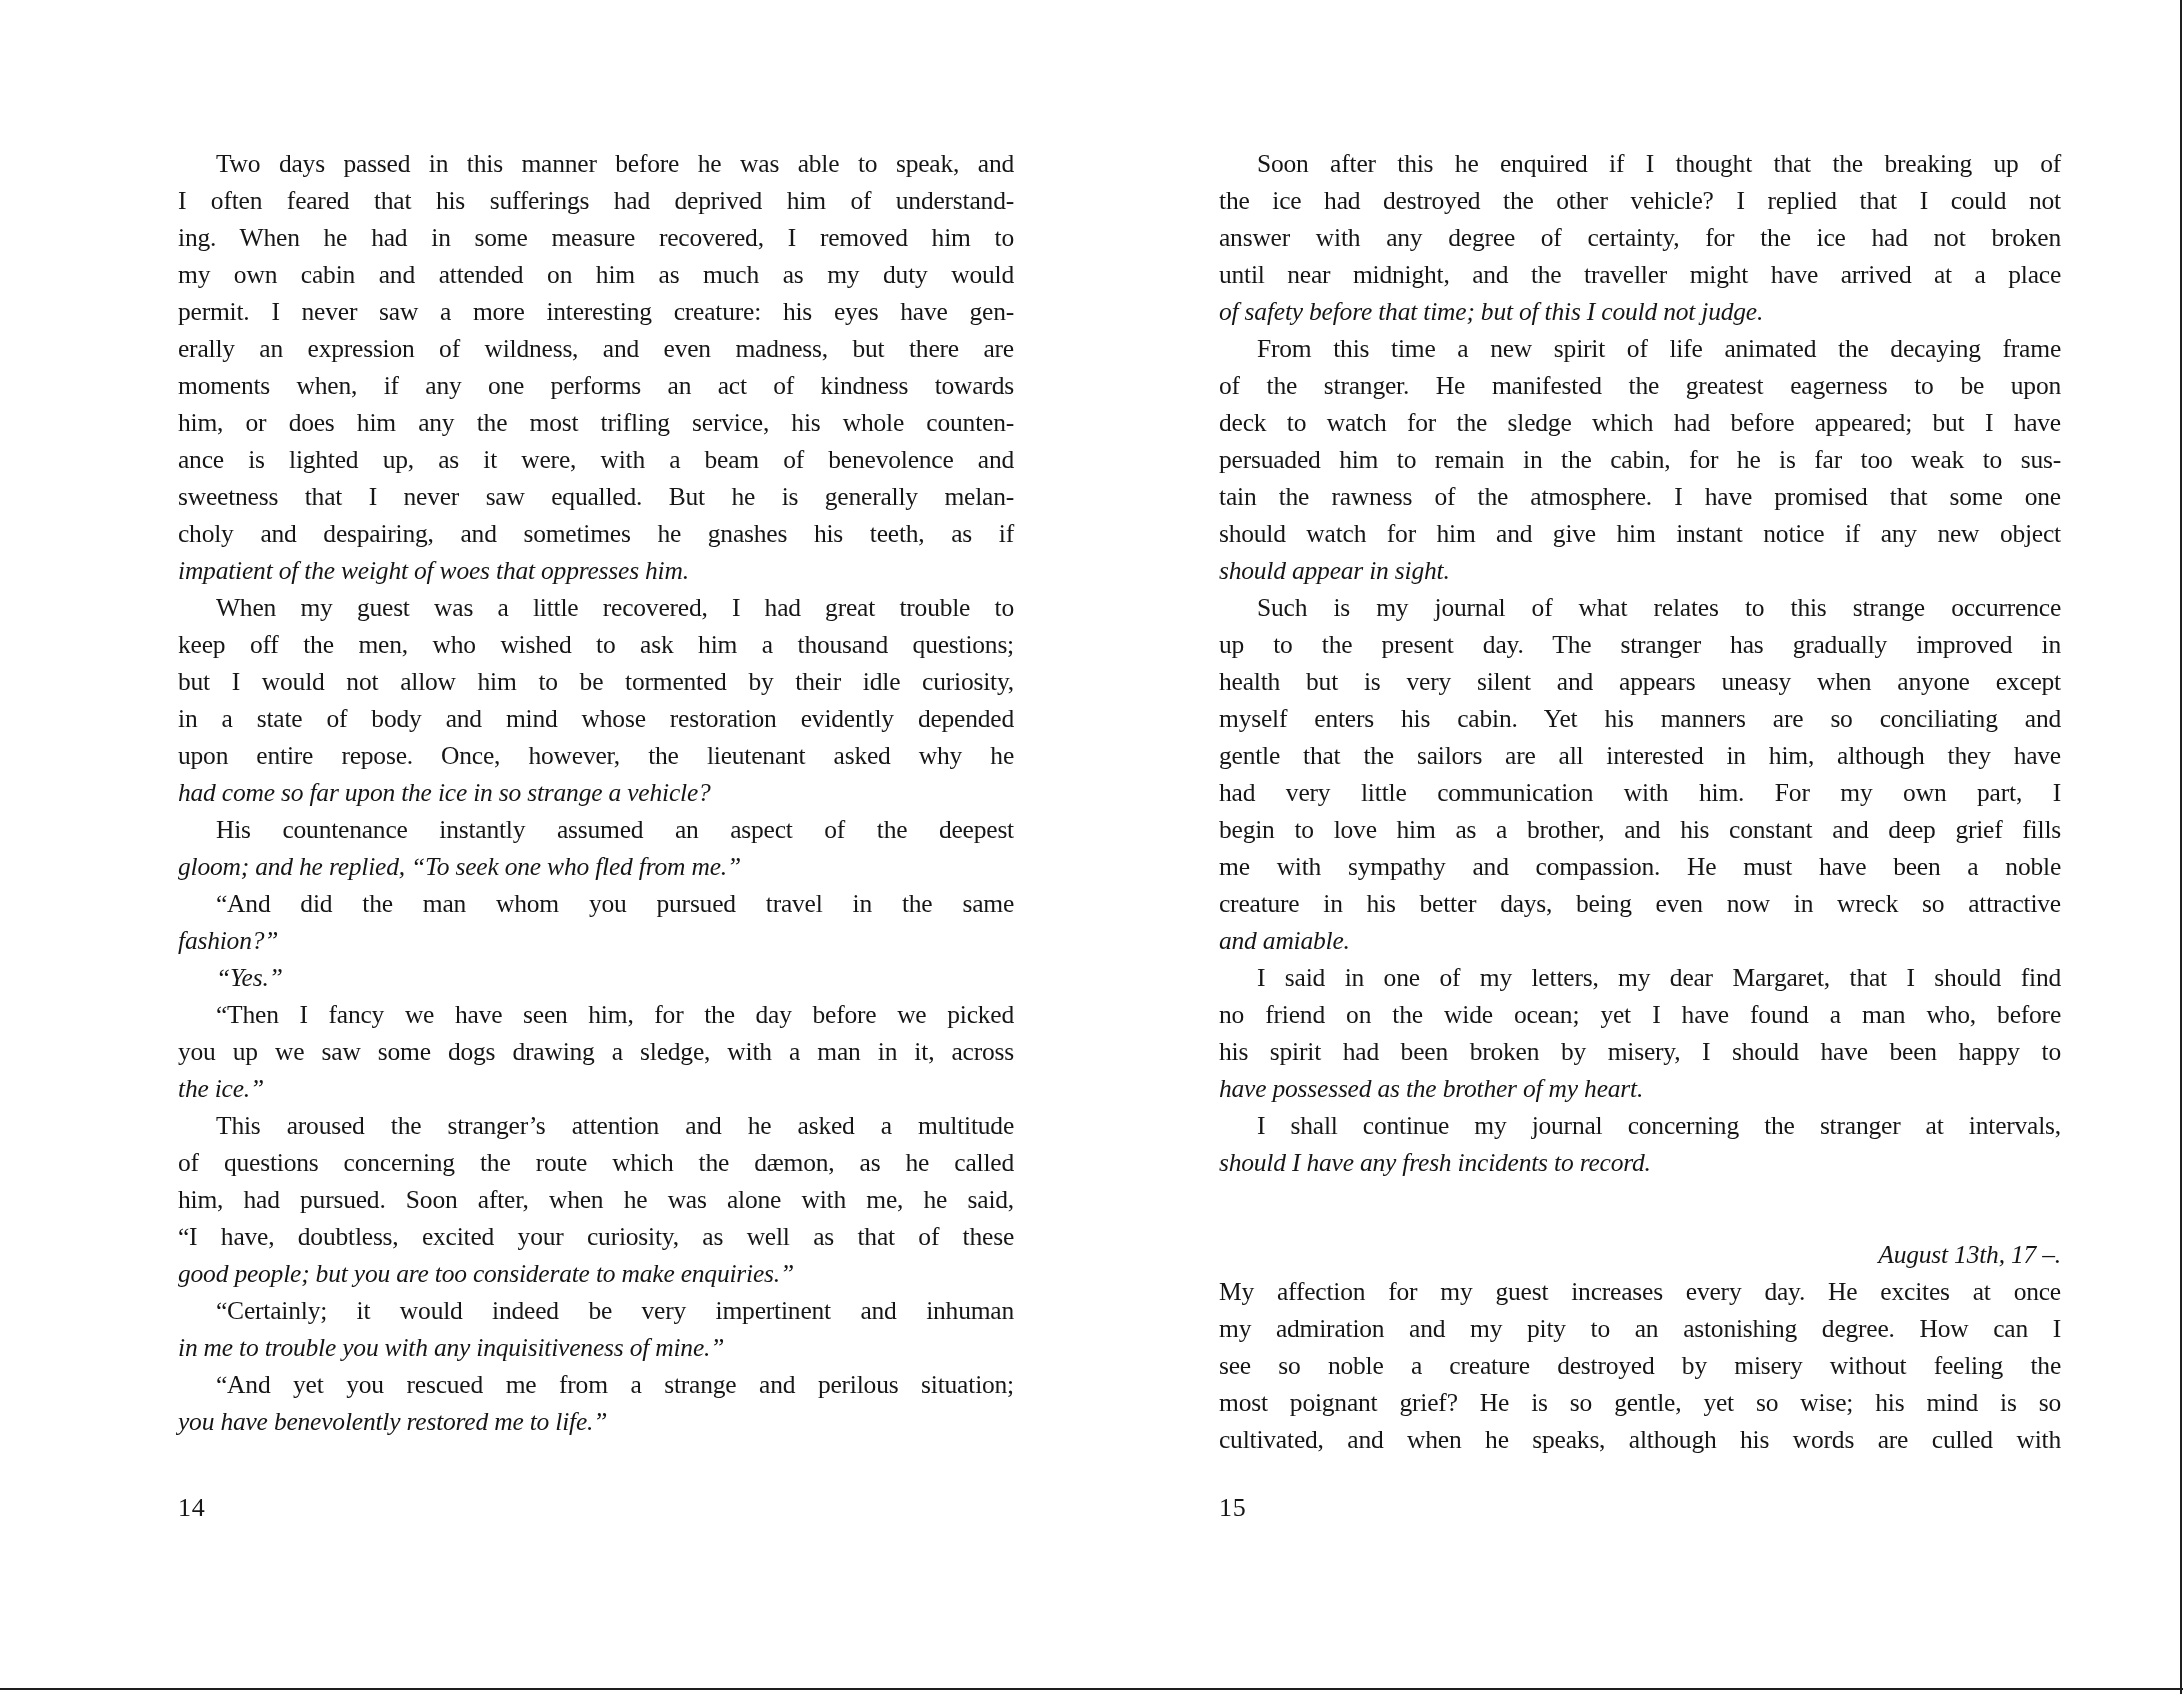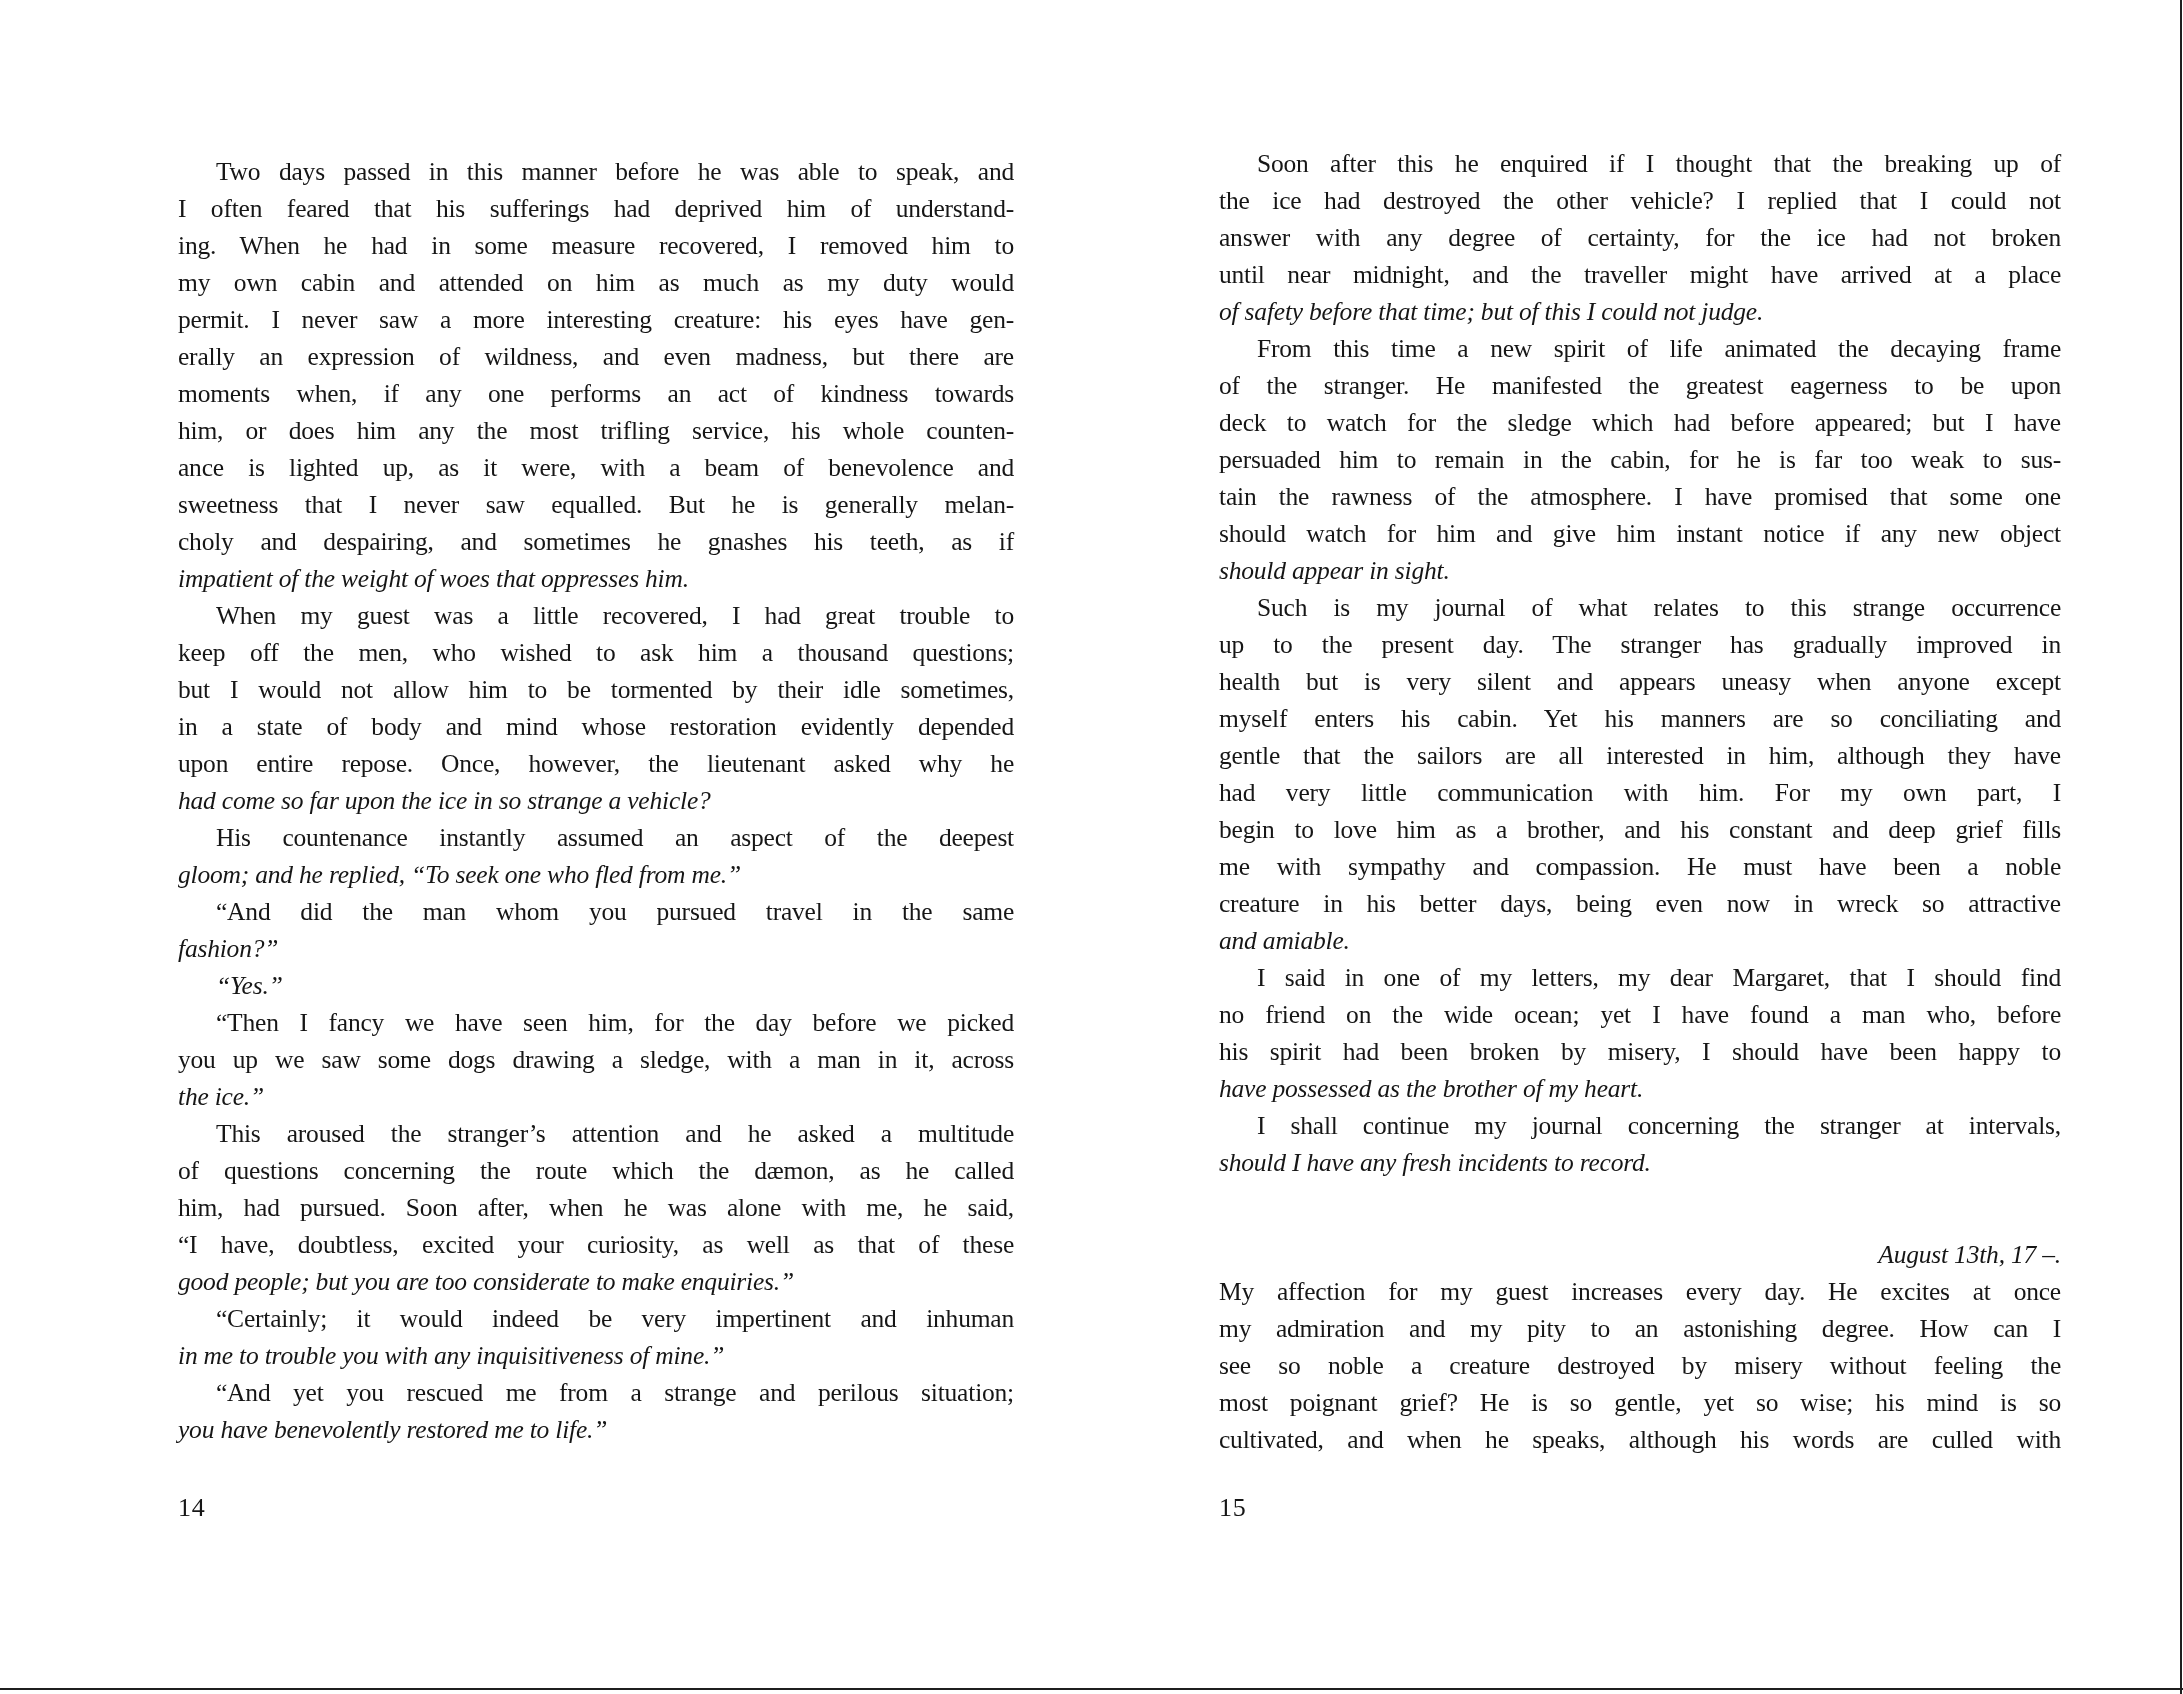--- a/index.html
+++ b/index.html
@@ -6,21 +6,21 @@
   #canvas {
     position: relative;
     width: 2183px;
     height: 1694px;
     background: #ffffff;
     font-family: "Liberation Serif", "DejaVu Serif", serif;
     color: #161616;
     overflow: hidden;
   }
   .column { position: absolute; top: 145px; }
-  #col-left  { left: 178px;  width: 836px; margin-top: 8px; }
+  #col-left  { left: 178px;  width: 836px; }
   #col-right { left: 1219px; width: 842px; }
   .line {
     font-size: 25.5px;
     line-height: 37px;
     height: 37px;
     white-space: nowrap;
     letter-spacing: -0.2px;
     text-align: justify;
     text-align-last: justify;
   }
@@ -64,21 +64,21 @@
       <div class="line">permit. I never saw a more interesting creature: his eyes have gen-</div>
       <div class="line">erally an expression of wildness, and even madness, but there are</div>
       <div class="line">moments when, if any one performs an act of kindness towards</div>
       <div class="line">him, or does him any the most trifling service, his whole counten-</div>
       <div class="line">ance is lighted up, as it were, with a beam of benevolence and</div>
       <div class="line">sweetness that I never saw equalled. But he is generally melan-</div>
       <div class="line">choly and despairing, and sometimes he gnashes his teeth, as if</div>
       <div class="line par-end">impatient of the weight of woes that oppresses him.</div>
       <div class="line indent">When my guest was a little recovered, I had great trouble to</div>
       <div class="line">keep off the men, who wished to ask him a thousand questions;</div>
-      <div class="line">but I would not allow him to be tormented by their idle sometimes,</div>
+      <div class="line">but I would not allow him to be tormented by their idle curiosity,</div>
       <div class="line">in a state of body and mind whose restoration evidently depended</div>
       <div class="line">upon entire repose. Once, however, the lieutenant asked why he</div>
       <div class="line par-end">had come so far upon the ice in so strange a vehicle?</div>
       <div class="line indent">His countenance instantly assumed an aspect of the deepest</div>
       <div class="line par-end">gloom; and he replied, “To seek one who fled from me.”</div>
       <div class="line indent">“And did the man whom you pursued travel in the same</div>
       <div class="line par-end">fashion?”</div>
       <div class="line indent par-end">“Yes.”</div>
       <div class="line indent">“Then I fancy we have seen him, for the day before we picked</div>
       <div class="line">you up we saw some dogs drawing a sledge, with a man in it, across</div>

